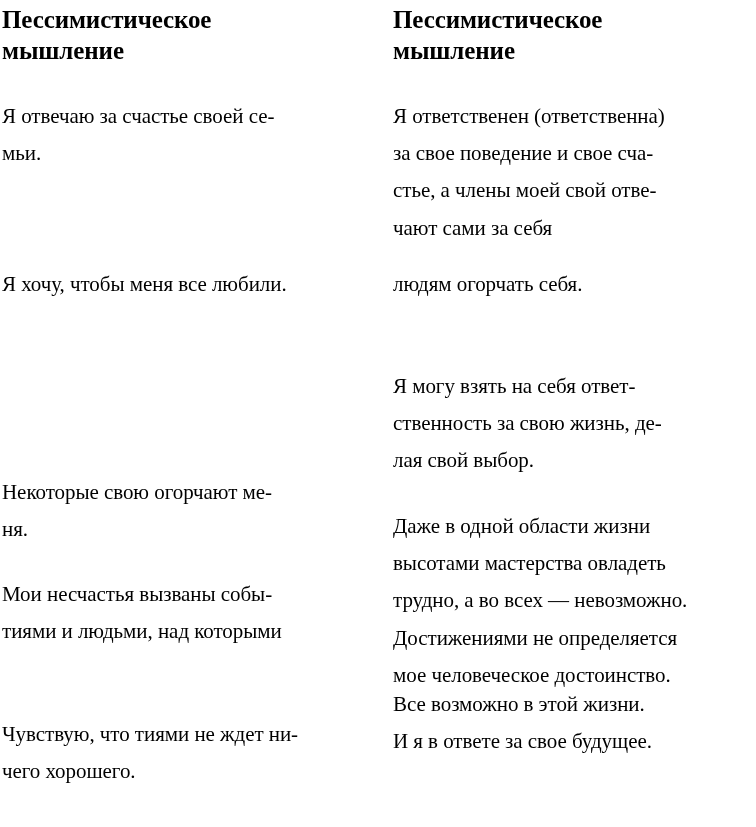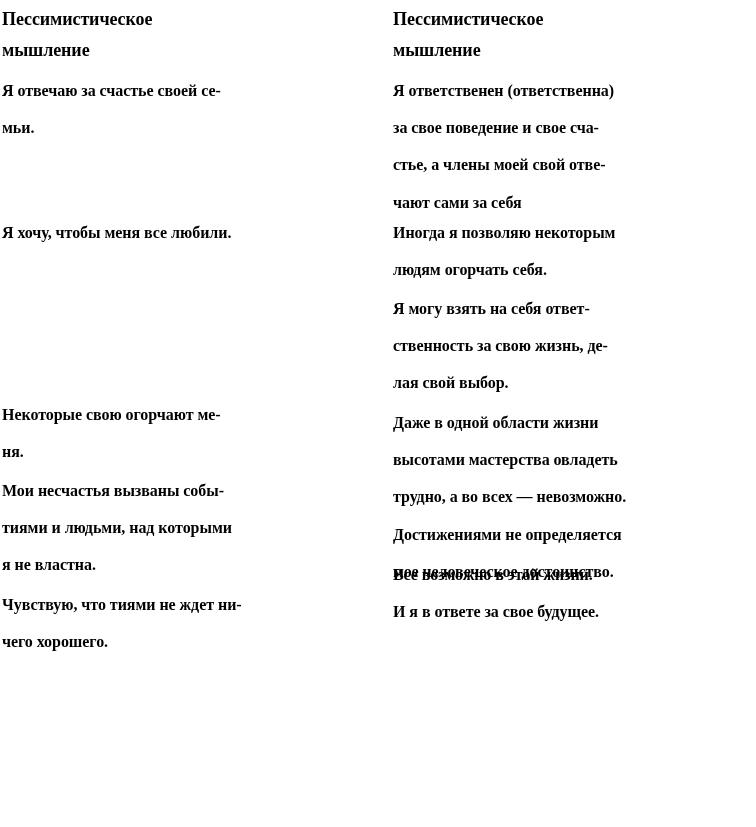--- a/index.html
+++ b/index.html
@@ -25,33 +25,34 @@
   .table {
     display: grid;
     grid-template-columns: 390px 366px;
     column-gap: 0px;
   }
   .col {
     display: block;
   }
   .head-cell {
     font-weight: bold;
-    font-size: 18px;
+    font-size: 25px;
     line-height: 31px;
     letter-spacing: -0.1px;
     padding-top: 4px;
     padding-bottom: 0px;
   }
   .head-cell .ln { display: block; }
 
   .body-cell {
-    font-weight: bold;
-    font-size: 16px;
+    font-weight: normal;
+    font-size: 21px;
     line-height: 37.2px;
     letter-spacing: -0.05px;
+    margin-top: 26px;
   }
   .body-cell .ln { display: block; white-space: pre; }
 
   .r-head   { height: 72px; }
   .r1       { height: 142px; }
   .r2       { height: 182px; }
   .r3       { height: 76px; }
   .r4       { height: 114px; }
   .r5       { height: 152px; }
   .r6       { height: 80px; }
@@ -94,21 +95,20 @@
         <div class="body-cell">
           <span class="ln">Некоторые свою огорчают ме-</span>
           <span class="ln">ня.</span>
         </div>
       </div>
 
       <div class="cellbox r4">
         <div class="body-cell">
           <span class="ln">Мои несчастья вызваны собы-</span>
           <span class="ln">тиями и людьми, над которыми</span>
-          <span class="ln">я не властна.</span>
         </div>
       </div>
 
 
       <div class="cellbox r6">
         <div class="body-cell">
           <span class="ln">Чувствую, что тиями не ждет ни-</span>
           <span class="ln">чего хорошего.</span>
         </div>
       </div>
@@ -127,21 +127,20 @@
           <span class="ln">Я ответственен (ответственна)</span>
           <span class="ln">за свое поведение и свое сча-</span>
           <span class="ln">стье, а члены моей свой отве-</span>
           <span class="ln">чают сами за себя</span>
         </div>
       </div>
 
 
       <div class="cellbox r3">
         <div class="body-cell">
-          <span class="ln">Иногда я позволяю некоторым</span>
           <span class="ln">людям огорчать себя.</span>
         </div>
       </div>
 
       <div class="cellbox r4">
         <div class="body-cell">
           <span class="ln">Я могу взять на себя ответ-</span>
           <span class="ln">ственность за свою жизнь, де-</span>
           <span class="ln">лая свой выбор.</span>
         </div>

